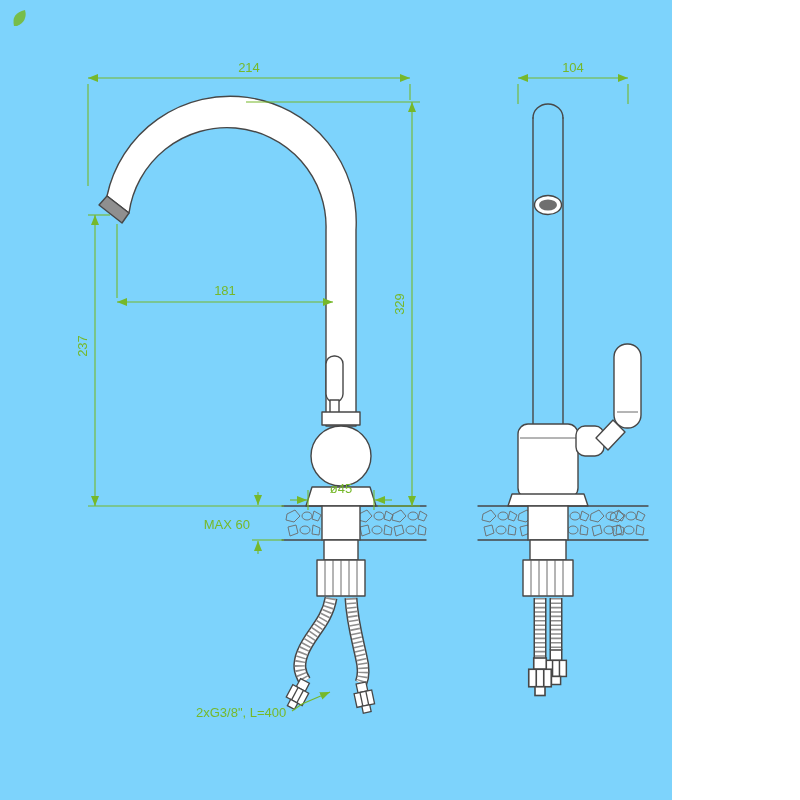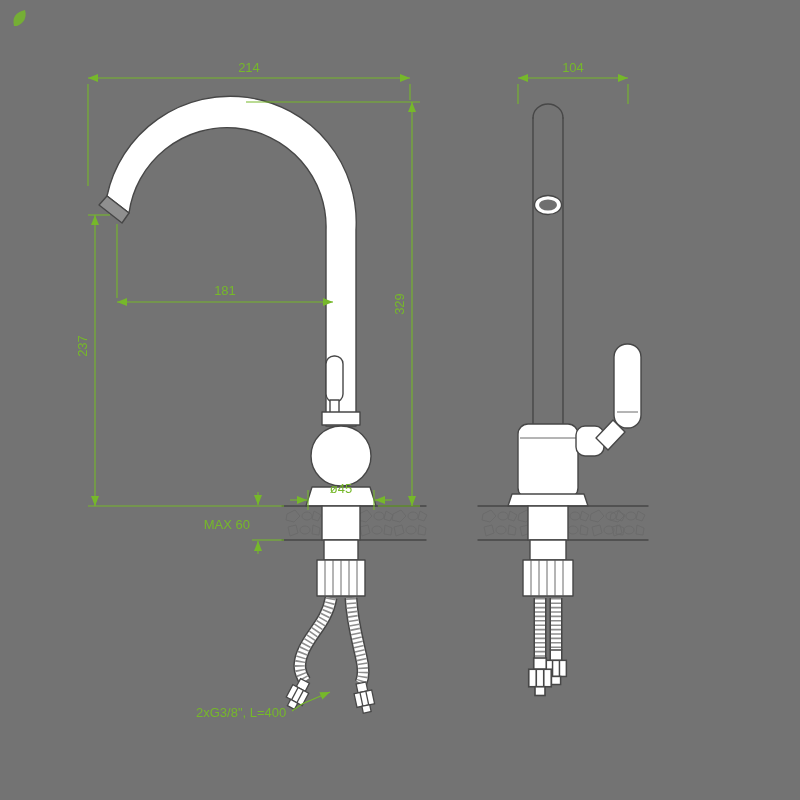--- a/index.html
+++ b/index.html
@@ -1,16 +1,16 @@
 <!DOCTYPE html>
 <html><head>
 <meta charset="utf-8">
 <style>
   html,body{margin:0;padding:0;background:#ffffff;}
-  .stage{position:relative;width:800px;height:800px;background:#737373;overflow:hidden;
+  .stage{position:relative;width:672px;height:800px;background:#7dd3fc;overflow:hidden;
          font-family:"Liberation Sans",sans-serif;}
   svg{display:block;}
   .ink{stroke:#474747;stroke-width:1.4;fill:none;stroke-linejoin:round;stroke-linecap:round;}
   .inkf{stroke:#474747;stroke-width:1.4;fill:#ffffff;stroke-linejoin:round;}
   .inkd{stroke:#474747;stroke-width:1.4;fill:#8f8f8f;stroke-linejoin:round;}
   .thin{stroke:#5a5a5a;stroke-width:0.9;fill:none;}
   .diml{stroke:#76b82a;stroke-width:1.1;fill:none;}
   .dim-text{font-family:"Liberation Sans",sans-serif;font-size:13px;font-weight:500;fill:#76b82a;}
   .hose-out{stroke:#474747;stroke-width:13;fill:none;stroke-linecap:butt;}
   .hose-in{stroke:#ffffff;stroke-width:10;fill:none;stroke-linecap:butt;}

